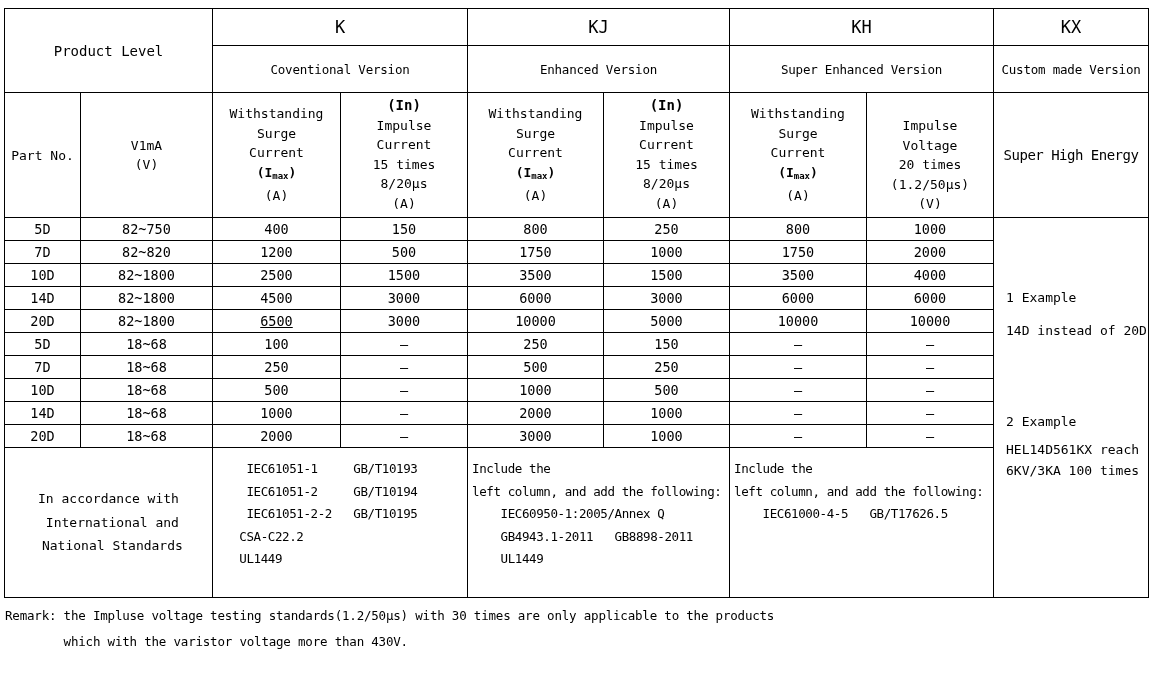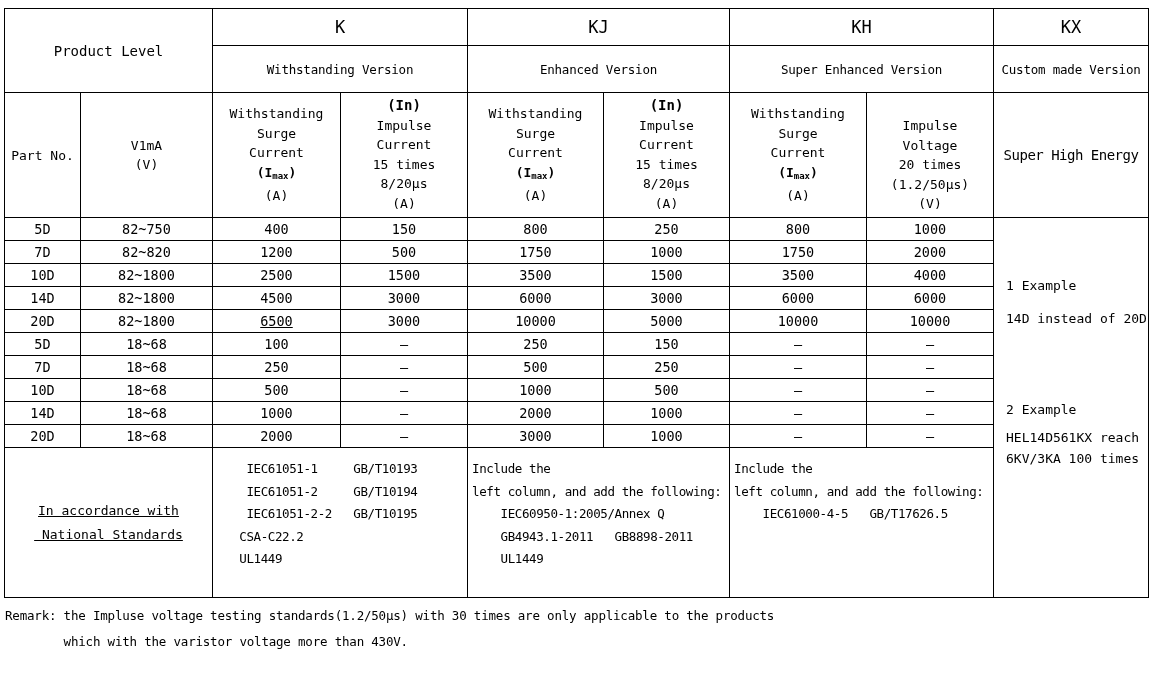--- a/index.html
+++ b/index.html
@@ -32,38 +32,38 @@
   .b   { font-weight:bold; }
   .sub { font-size:9px; font-weight:bold; vertical-align:-2px; }
   .dcell { font-size:13.5px; }
   .energy { font-size:14px; letter-spacing:-0.5px; }
   .std {
     align-items:flex-start; justify-content:flex-start; text-align:left;
     padding:10px 0 0 4px; font-size:12.5px; letter-spacing:-0.4px;
   }
   .std .ln { display:block; white-space:pre; line-height:22.6px; }
   .std-k { padding-left:12px; }
-  .lbl .ln { display:block; line-height:23.5px; white-space:pre;text-decoration:underline; }
+  .lbl .ln { display:block; line-height:23.5px; white-space:pre; }
   .lbl { justify-content:center; }
   .kx-cell { position:relative; }
-  .kx-cell .abs { position:absolute; left:12px; white-space:pre; font-size:13px; text-align:left; }
+  .kx-cell .abs { position:absolute; left:12px; white-space:pre; font-size:13px; text-align:left;margin-top:12px; }
   #remark { position:absolute; left:5px; top:603px; font-size:12.5px; letter-spacing:-0.2px; }
   #remark .ln { display:block; line-height:26px; white-space:pre; }
 </style>
 </head>
 <body>
 
 <div id="tbl">
 
   <div class="c title" style="grid-area:1/1/3/3">Product Level</div>
   <div class="c code" style="grid-area:1/3/2/5">K</div>
   <div class="c code" style="grid-area:1/7/2/9">KH</div>
   <div class="c code" style="grid-area:1/5/2/7">KJ</div>
   <div class="c code" style="grid-area:1/9/2/10">KX</div>
-  <div class="c ver" style="grid-area:2/3/3/5">Withstanding Version</div>
+  <div class="c ver" style="grid-area:2/3/3/5">Coventional Version</div>
   <div class="c ver" style="grid-area:2/5/3/7">Enhanced Version</div>
   <div class="c ver" style="grid-area:2/9/3/10">Custom made Version</div>
   <div class="c ver" style="grid-area:2/7/3/9">Super Enhanced Version</div>
 
   <div class="c" style="grid-area:3/1/4/2">Part No.</div>
   <div class="c hdr" style="grid-area:3/2/4/3">
     <span class="ln">V1mA</span>
     <span class="ln">(V)</span>
   </div>
 
@@ -120,20 +120,21 @@
   <div class="c kx-cell" style="grid-area:4/9/15/10">
     <span class="abs" style="top:60px">1 Example</span>
     <span class="abs" style="top:93px">14D instead of 20D</span>
     <span class="abs" style="top:184px">2 Example</span>
     <span class="abs" style="top:212px">HEL14D561KX reach</span>
     <span class="abs" style="top:233px">6KV/3KA 100 times</span>
   </div>
 
   <div class="c lbl" style="grid-area:14/1/15/3">
     <span class="ln">In accordance with</span>
+    <span class="ln"> International and</span>
     <span class="ln"> National Standards</span>
   </div>
   <div class="c std std-k" style="grid-area:14/3/15/5">
     <span class="ln">   IEC61051-1     GB/T10193</span>
     <span class="ln">   IEC61051-2     GB/T10194</span>
     <span class="ln">   IEC61051-2-2   GB/T10195</span>
     <span class="ln">  CSA-C22.2</span>
     <span class="ln">  UL1449</span>
   </div>
   <div class="c std" style="grid-area:14/5/15/7">

